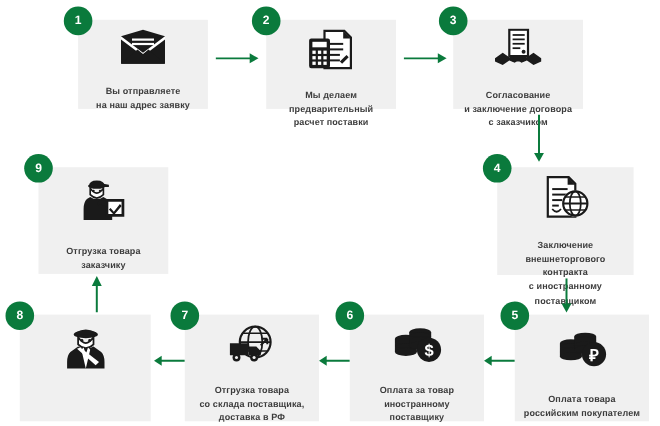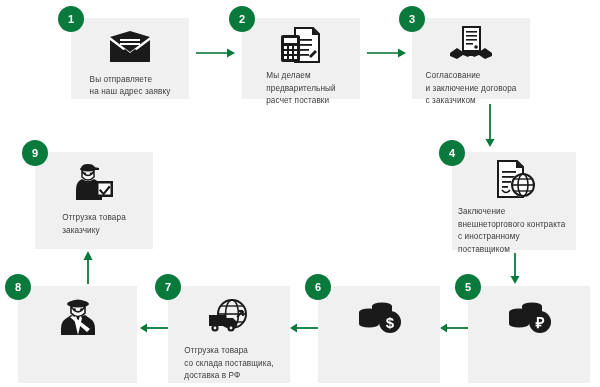--- a/index.html
+++ b/index.html
@@ -48,25 +48,26 @@
     height: 46px;
     display: flex;
     align-items: center;
     justify-content: center;
     margin-top: 8px;
   }
   .icon-wrap svg {
     display: block;
   }
   .caption {
-    margin-top: 6px;
+    margin-top: 17px;
     font-size: 8.2px;
     line-height: 1.55;
     color: #3c3c3c;
-    font-weight: normal;
+    text-align: center;
+    font-weight: bold;
     padding: 0 6px;
     letter-spacing: 0.1px;
     white-space: pre-line;
   }
   .arrow {
     position: absolute;
   }
   .arrow svg { display:block; }
 </style>
 </head>
@@ -205,20 +206,22 @@
         <rect x="16" y="8" width="20" height="4" fill="#1a1a1a"></rect>
         <ellipse cx="26" cy="12" rx="10" ry="3.6" fill="#1a1a1a"></ellipse>
         <rect x="16" y="12" width="20" height="4" fill="#1a1a1a"></rect>
         <ellipse cx="26" cy="16" rx="10" ry="3.6" fill="#1a1a1a"></ellipse>
         <rect x="16" y="16" width="20" height="4" fill="#1a1a1a"></rect>
         <ellipse cx="26" cy="20" rx="10" ry="3.6" fill="#1a1a1a"></ellipse>
         <circle cx="34" cy="24" r="11" fill="#1a1a1a"></circle>
         <text x="34" y="30" font-family="'Liberation Sans', sans-serif" font-size="15" font-weight="bold" fill="#ffffff" text-anchor="middle">₽</text>
       </svg>
     </div>
+    <div class="caption">Оплата товара
+российским покупателем</div>
   </div>
 
   <div class="arrow" style="left:440px; top:322px;">
     <svg width="28" height="12" viewBox="0 0 28 12">
       <line x1="28" y1="6" x2="6" y2="6" stroke="#0a7a3c" stroke-width="1.8"></line>
       <path d="M7 1.5 L0 6 L7 10.5 Z" fill="#0a7a3c"></path>
     </svg>
   </div>
 
   <div class="step" style="left:318px; top:286px; width:122px; height:97px;">
@@ -236,20 +239,22 @@
         <rect x="16" y="8" width="20" height="4" fill="#1a1a1a"></rect>
         <ellipse cx="26" cy="12" rx="10" ry="3.6" fill="#1a1a1a"></ellipse>
         <rect x="16" y="12" width="20" height="4" fill="#1a1a1a"></rect>
         <ellipse cx="26" cy="16" rx="10" ry="3.6" fill="#1a1a1a"></ellipse>
         <rect x="16" y="16" width="20" height="4" fill="#1a1a1a"></rect>
         <ellipse cx="26" cy="20" rx="10" ry="3.6" fill="#1a1a1a"></ellipse>
         <circle cx="34" cy="24" r="11" fill="#1a1a1a"></circle>
         <text x="34" y="30" font-family="'Liberation Sans', sans-serif" font-size="15" font-weight="bold" fill="#ffffff" text-anchor="middle">$</text>
       </svg>
     </div>
+    <div class="caption">Оплата за товар
+иностранному поставщику</div>
   </div>
 
   <div class="arrow" style="left:290px; top:322px;">
     <svg width="28" height="12" viewBox="0 0 28 12">
       <line x1="28" y1="6" x2="6" y2="6" stroke="#0a7a3c" stroke-width="1.8"></line>
       <path d="M7 1.5 L0 6 L7 10.5 Z" fill="#0a7a3c"></path>
     </svg>
   </div>
 
   <div class="step" style="left:168px; top:286px; width:122px; height:97px;">

